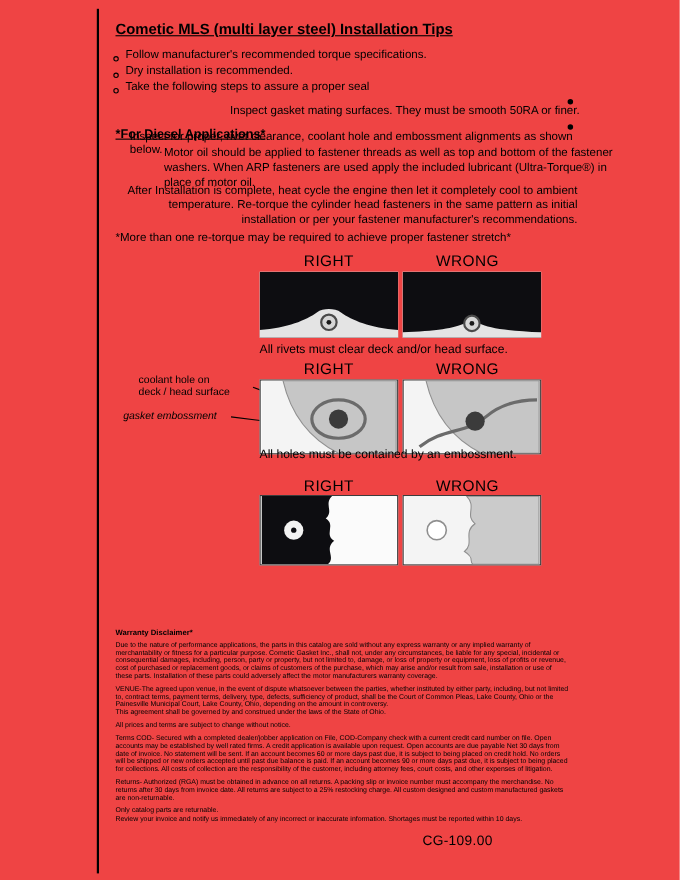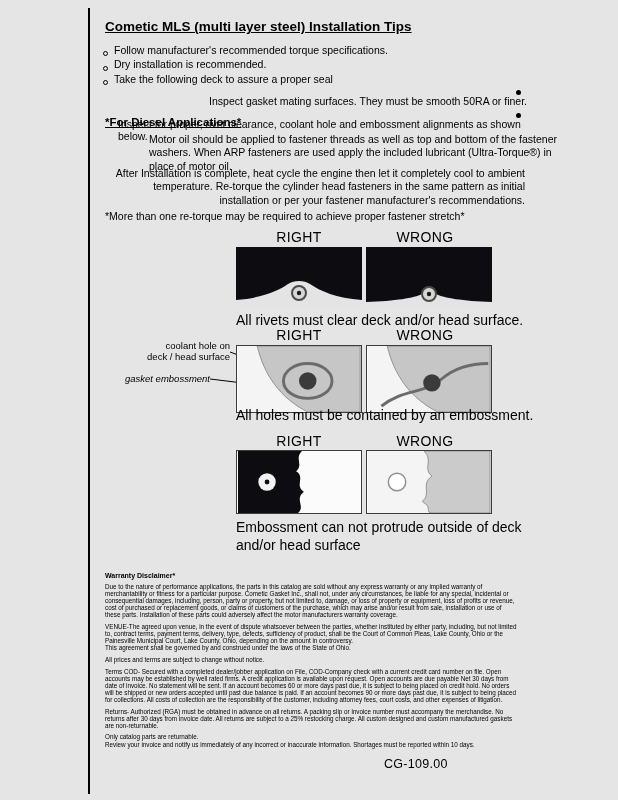--- a/index.html
+++ b/index.html
@@ -2,21 +2,21 @@
 <html><head>
 <meta charset="utf-8">
 <style>
   * { margin:0; padding:0; box-sizing:border-box; }
   html,body { background:#ffffff; }
   body {
     width:618px; height:800px;
     font-family:"Liberation Sans","DejaVu Sans",sans-serif;
     color:#000;
   }
-  .page { position:relative; width:618px; height:800px; background:#e5e5e5; overflow:hidden; }
+  .page { position:relative; width:618px; height:800px; background:#ef4444; overflow:hidden; }
   .left-rule { position:absolute; left:88px; top:8px; width:2px; height:786px; background:#000; }
 
   .title { position:absolute; left:105px; top:19px; font-size:13.5px; font-weight:bold; text-decoration:underline; }
 
   .bullets { position:absolute; left:103px; top:44px; width:424px; font-size:10.5px; line-height:1.18; }
   .bullet-row { display:flex; align-items:flex-end; margin-bottom:2px; }
   .dot-open { flex:0 0 auto; width:5px; height:5px; border:1px solid #000; border-radius:50%; margin:3px 6px 0 0; }
   .dot-filled { flex:0 0 auto; width:5px; height:5px; background:#000; border-radius:50%; margin:3px 6px 0 0; }
   .sub { margin-left:15px;flex-direction:column; }
 
@@ -31,27 +31,27 @@
   .row2-labels { top:327px; }
   .row3-labels { top:433px; }
 
   .imgs { position:absolute; left:236px; display:flex; gap:4px; }
   .row1-imgs { top:247px; }
   .row2-imgs { top:345px; }
   .row3-imgs { top:450px; }
   .panel { display:block; background:#fff; }
   .bordered { border:1px solid #3c3c3c; }
 
-  .caption { position:absolute; left:236px; font-size:14px; line-height:1.3; }
+  .caption { position:absolute; left:236px; font-size:11px; line-height:1.3;text-align:right; }
   .cap1 { top:311px; }
   .cap2 { top:406px; }
   .cap3 { top:518px; }
   .pre { white-space:pre-line; }
 
-  .ann { position:absolute; font-size:9.5px; line-height:1.15; text-align:right; }
+  .ann { position:absolute; font-size:9.5px; line-height:1.15; text-align:left; }
   .ann1 { left:126px; top:341px; width:104px; }
   .ann2 { left:112px; top:374px; width:98px;font-style:italic; }
   .leaders { position:absolute; left:105px; top:333px; width:200px; height:60px; pointer-events:none; }
 
   .disclaimer { position:absolute; left:105px; top:572px; width:412px; }
   .disc-heading { font-size:7px; font-weight:bold; margin-bottom:4px; }
   .disc-p { font-size:6.3px; line-height:1.13; margin-bottom:4.5px; white-space:pre-line; }
 
   .footer { position:absolute; left:384px; top:757px; font-size:12.5px; letter-spacing:0.3px; }
 </style>
@@ -67,21 +67,21 @@
     <div class="bullet-row">
       <span class="dot-open"></span>
       <span>Follow manufacturer's recommended torque specifications.</span>
     </div>
     <div class="bullet-row">
       <span class="dot-open"></span>
       <span>Dry installation is recommended.</span>
     </div>
     <div class="bullet-row">
       <span class="dot-open"></span>
-      <span>Take the following deck to assure a proper seal</span>
+      <span>Take the following steps to assure a proper seal</span>
     </div>
     <div class="bullet-row sub">
       <span class="dot-filled"></span>
       <span>Inspect gasket mating surfaces.  They must be smooth 50RA or finer.</span>
     </div>
     <div class="bullet-row sub">
       <span class="dot-filled"></span>
       <span>Inspect for proper, rivet clearance, coolant hole and embossment alignments as shown below.</span>
     </div>
   </div>
@@ -148,22 +148,20 @@
       <path d="M0,0 L66,0 C58,8 68,14 60,21 C70,27 58,36 68,42 C58,50 70,57 62,64 L0,64 Z" fill="#0d0d11"></path>
       <circle cx="30" cy="32" r="9" fill="#f2f2f2"></circle>
       <circle cx="30" cy="32" r="2.5" fill="#0d0d11"></circle>
     </svg>
     <svg class="panel bordered" width="126" height="64" viewBox="0 0 126 64">
       <rect width="126" height="64" fill="#f4f4f4"></rect>
       <path d="M126,0 L58,0 C68,10 56,18 66,26 C54,34 66,44 56,52 C66,58 60,61 64,64 L126,64 Z" fill="#cbcbcb" stroke="#8f8f8f" stroke-width="1"></path>
       <circle cx="30" cy="32" r="9" fill="#ffffff" stroke="#8f8f8f" stroke-width="1.5"></circle>
     </svg>
   </div>
-  <p class="caption cap3 pre">Embossment can not protrude outside of deck
-and/or head surface</p>
 
   <div class="disclaimer">
     <p class="disc-heading">Warranty Disclaimer*</p>
     <p class="disc-p">Due to the nature of performance applications, the parts in this catalog are sold without any express warranty or any implied warranty of merchantability or fitness for a particular purpose.  Cometic Gasket Inc., shall not, under any circumstances, be liable for any special, incidental or consequential damages, including, person, party or property, but not limited to, damage, or loss of property or equipment, loss of profits or revenue, cost of purchased or replacement goods, or claims of customers of the purchase, which may arise and/or result from sale, installation or use of these parts.  Installation of these parts could adversely affect the motor manufacturers warranty coverage.</p>
     <p class="disc-p">VENUE-The agreed upon venue, in the event of dispute whatsoever between the parties, whether instituted by either party, including, but not limited to, contract terms, payment terms, delivery, type, defects, sufficiency of product, shall be the Court of Common Pleas, Lake County, Ohio or the Painesville Municipal Court, Lake County, Ohio, depending on the amount in controversy.
 This agreement shall be governed by and construed under the laws of the State of Ohio.</p>
     <p class="disc-p">All prices and terms are subject to change without notice.</p>
     <p class="disc-p">Terms COD- Secured with a completed dealer/jobber application on File, COD-Company check with a current credit card number on file.  Open accounts may be established by well rated firms.  A credit application is available upon request.  Open accounts are due payable Net 30 days from date of invoice.  No statement will be sent.  If an account becomes 60 or more days past due, it is subject to being placed on credit hold.  No orders will be shipped or new orders accepted until past due balance is paid.  If an account becomes 90 or more days past due, it is subject to being placed for collections.  All costs of collection are the responsibility of the customer, including attorney fees, court costs, and other expenses of litigation.</p>
     <p class="disc-p">Returns- Authorized (RGA) must be obtained in advance on all returns.  A packing slip or invoice number must accompany the merchandise.  No returns after 30 days from invoice date.  All returns are subject to a 25% restocking charge.  All custom designed and custom manufactured gaskets are non-returnable.</p>
     <p class="disc-p">Only catalog parts are returnable.

